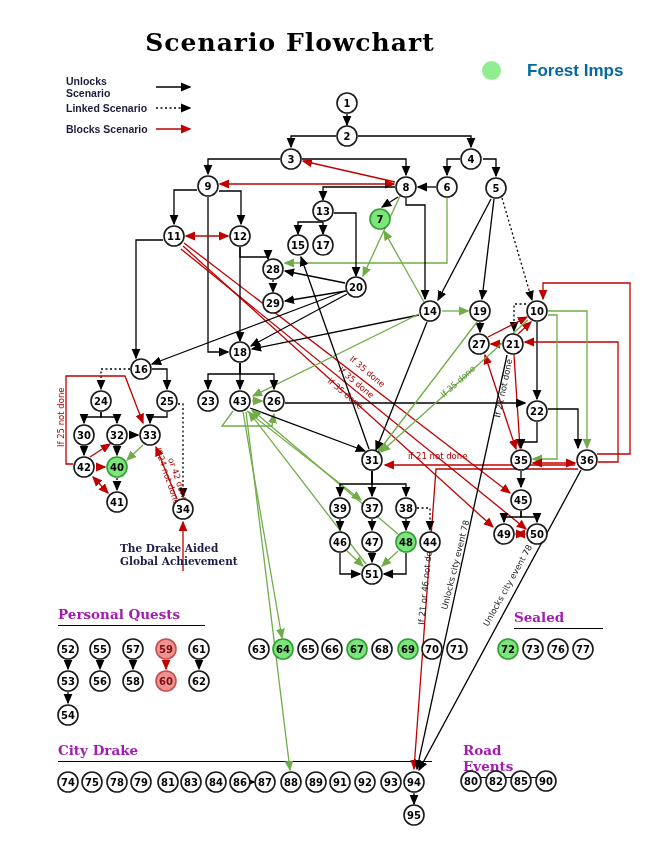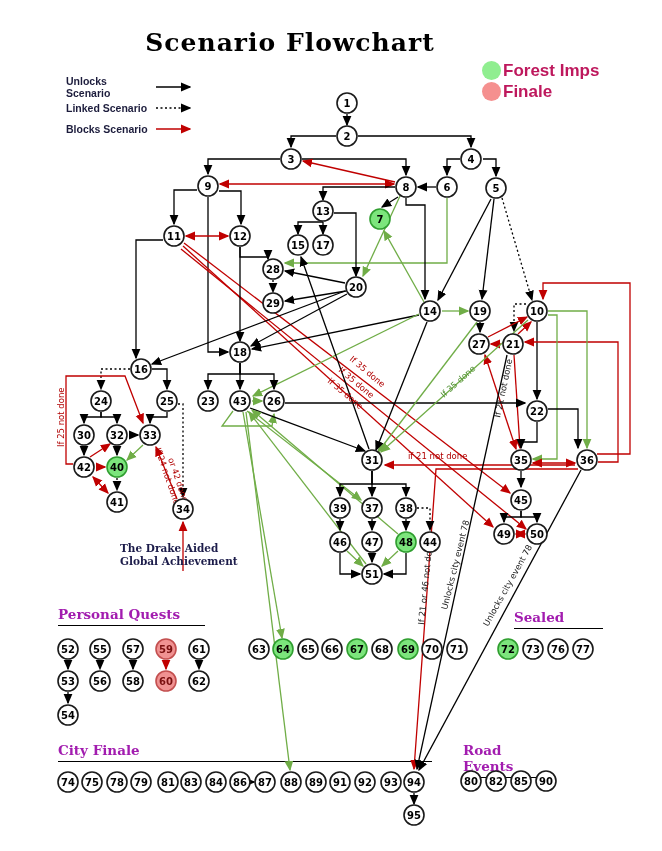--- a/index.html
+++ b/index.html
@@ -11,22 +11,22 @@
          font-family:"DejaVu Serif",serif;font-weight:bold;font-size:25px;color:#000;
          letter-spacing:1px;}
   #legend{left:66px;top:76px;}
   .lrow{display:flex;align-items:center;height:21px;}
   .llabel{width:88px;font-family:Liberation Sans, sans-serif;font-weight:bold;font-size:10.5px;
           color:#1c1c3c;}
   .larrow{width:46px;height:12px;}
   #badges{left:482px;top:60px;}
   .brow{display:flex;align-items:center;height:21px;}
   .bdot{width:19px;height:19px;border-radius:50%;margin-right:2px;flex:0 0 auto;}
-  .blabel{font-family:"Liberation Sans",sans-serif;font-weight:bold;font-size:17px;color:#be185d;
-          white-space:nowrap;}
+  .blabel{font-family:"Liberation Sans",sans-serif;font-weight:bold;font-size:17px;color:#0369a1;
+          white-space:nowrap;margin-left:24px;}
   .heading{font-family:"DejaVu Serif",serif;font-weight:bold;font-size:13.5px;color:#a21caf;
            border-bottom:1.5px solid #000;padding-bottom:3px;position:absolute;}
   #h-personal{left:58px;top:606px;width:147px;}
   #h-random{left:250px;top:606px;width:217px;}
   #h-sealed{left:501px;top:609px;width:89px;margin-left:13px;}
   #h-city{left:58px;top:742px;width:374px;}
   #h-road{left:463px;top:742px;width:90px;}
   #drake{left:120px;top:542px;width:126px;text-align:left;
          font-family:"DejaVu Serif",serif;font-weight:bold;font-size:10.5px;line-height:13px;
          color:#1c1c4a;}
@@ -578,28 +578,24 @@
           <polyline points="2,6 36,6" fill="none" stroke="#c00000" stroke-width="1.3" marker-end="url(#ah-b)"></polyline>
         </svg>
     </div>
   </div>
 
   <div id="badges" class="txt">
     <div class="brow">
       <span class="bdot" style="background: rgb(144, 238, 144);"></span>
       <span class="blabel">Forest Imps</span>
     </div>
-    <div class="brow">
-      <span class="bdot" style="background: rgb(245, 144, 143);"></span>
-      <span class="blabel">Finale</span>
-    </div>
   </div>
 
   <div id="h-personal" class="heading">Personal Quests</div>
   <div id="h-sealed" class="heading">Sealed</div>
-  <div id="h-city" class="heading">City Finale</div>
+  <div id="h-city" class="heading">City Drake</div>
   <div id="h-road" class="heading">Road Events</div>
 
   <div id="drake" class="txt">
     <div>The Drake Aided</div>
     <div>Global Achievement</div>
   </div>
 </div>
 
 </body></html>

